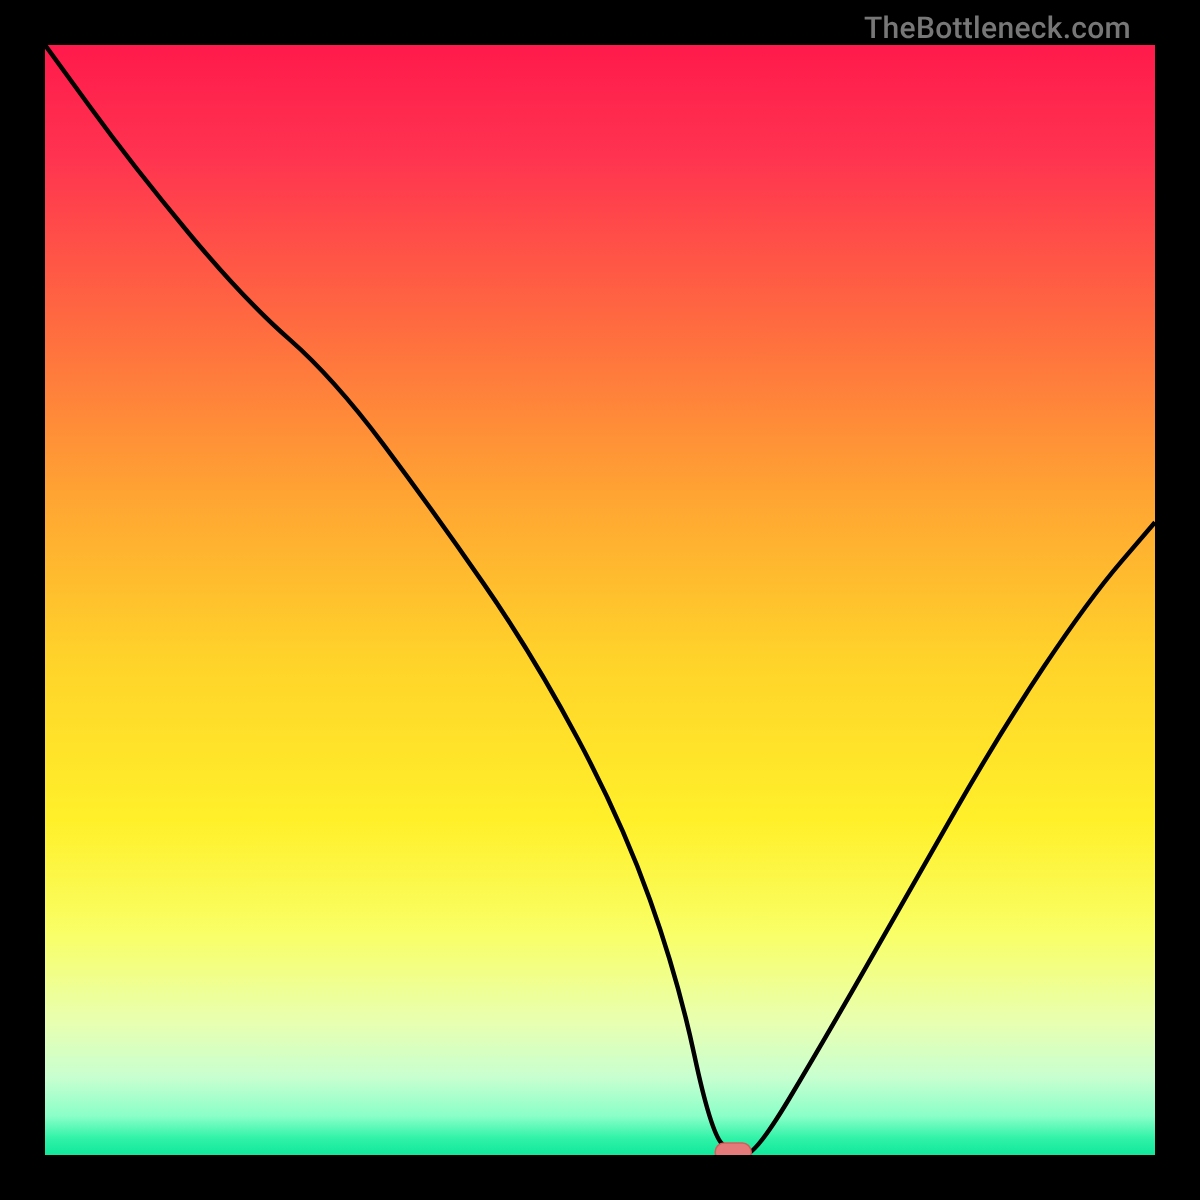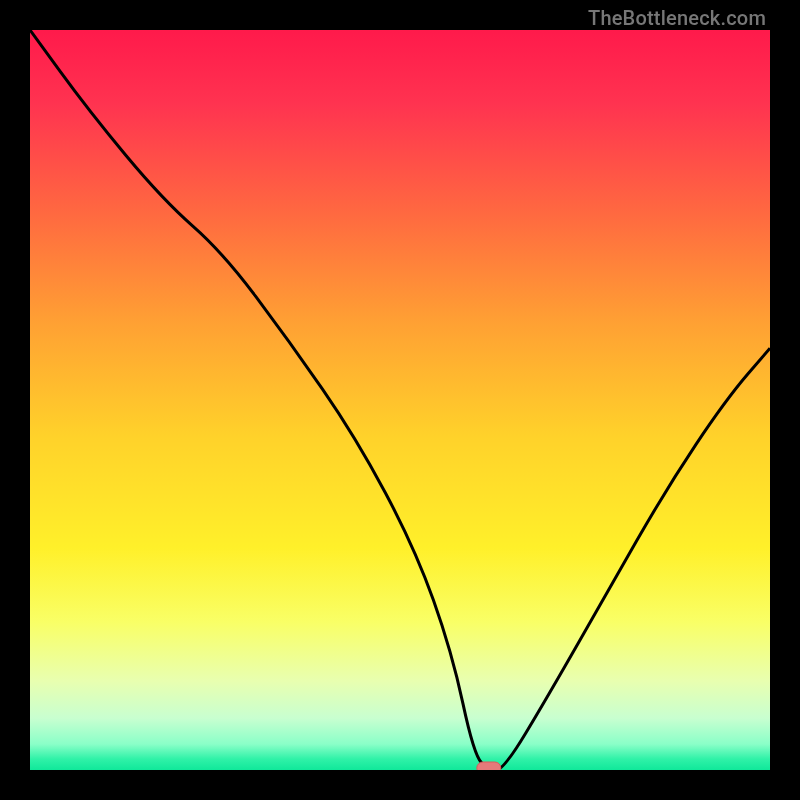--- a/index.html
+++ b/index.html
@@ -20,21 +20,21 @@
   .plot-area {
     position: absolute;
     left: 30px;
     top: 30px;
     width: 740px;
     height: 740px;
   }
   .attribution {
     position: absolute;
     top: 6px;
-    right: 34px;
+    right: 46px;
     color: #777;
     font-size: 20px;
     font-weight: 500;
     letter-spacing: 0.2px;
   }
   svg { display: block; }
 </style>
 </head>
 <body>
 

